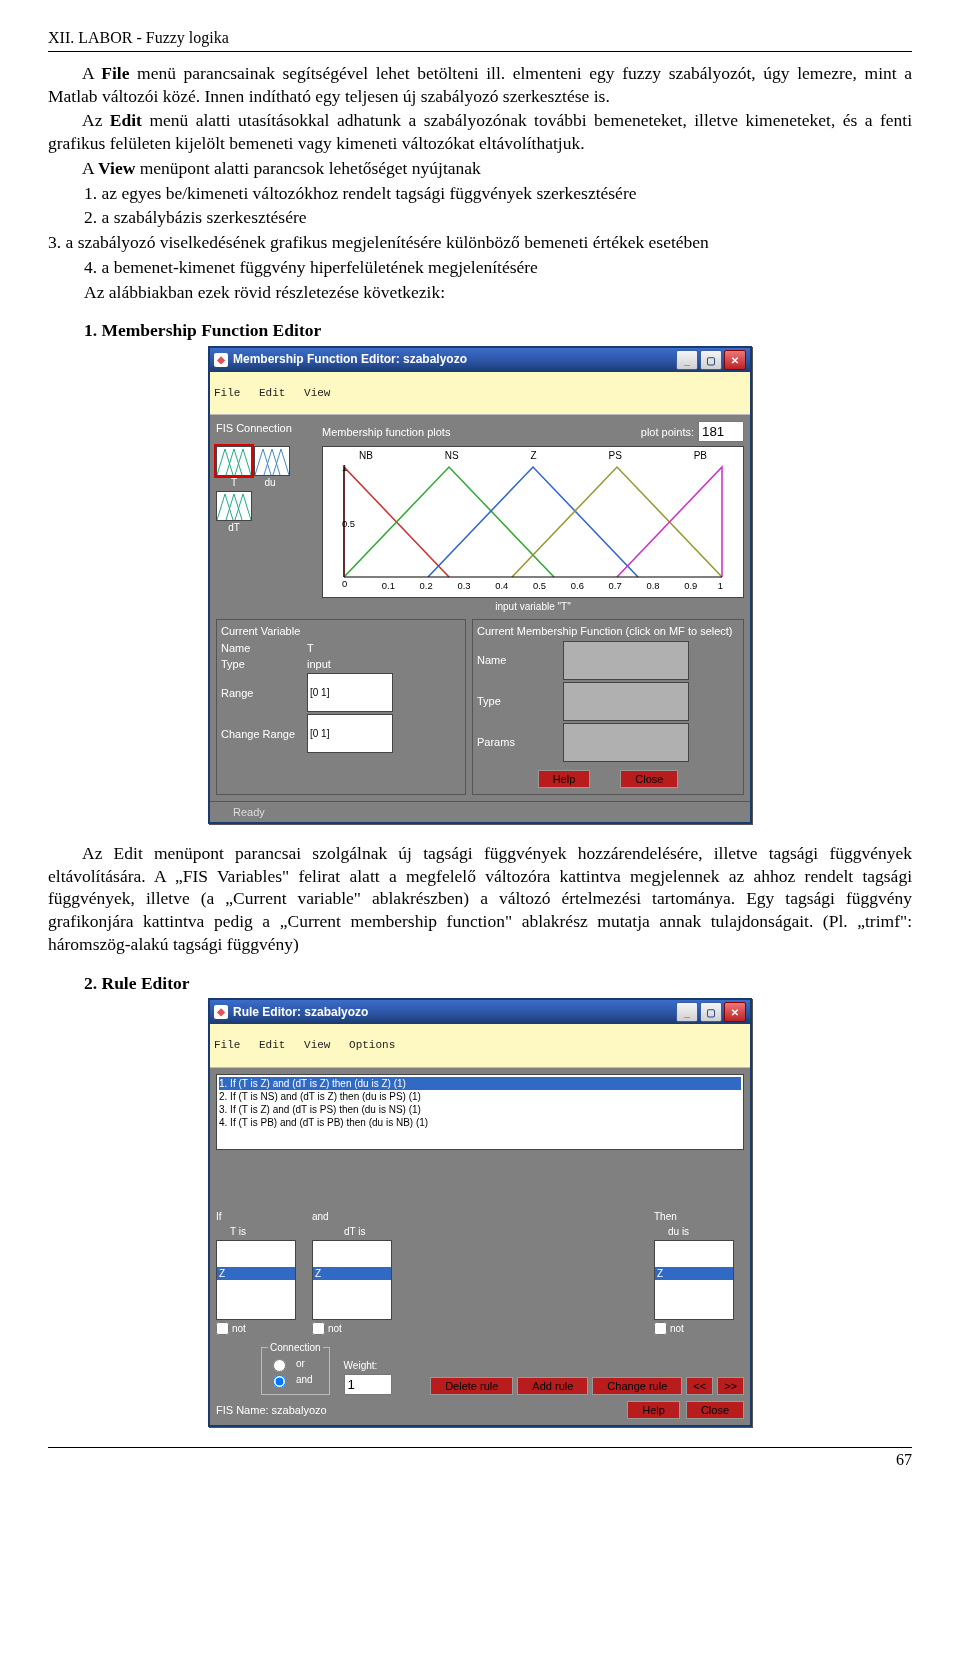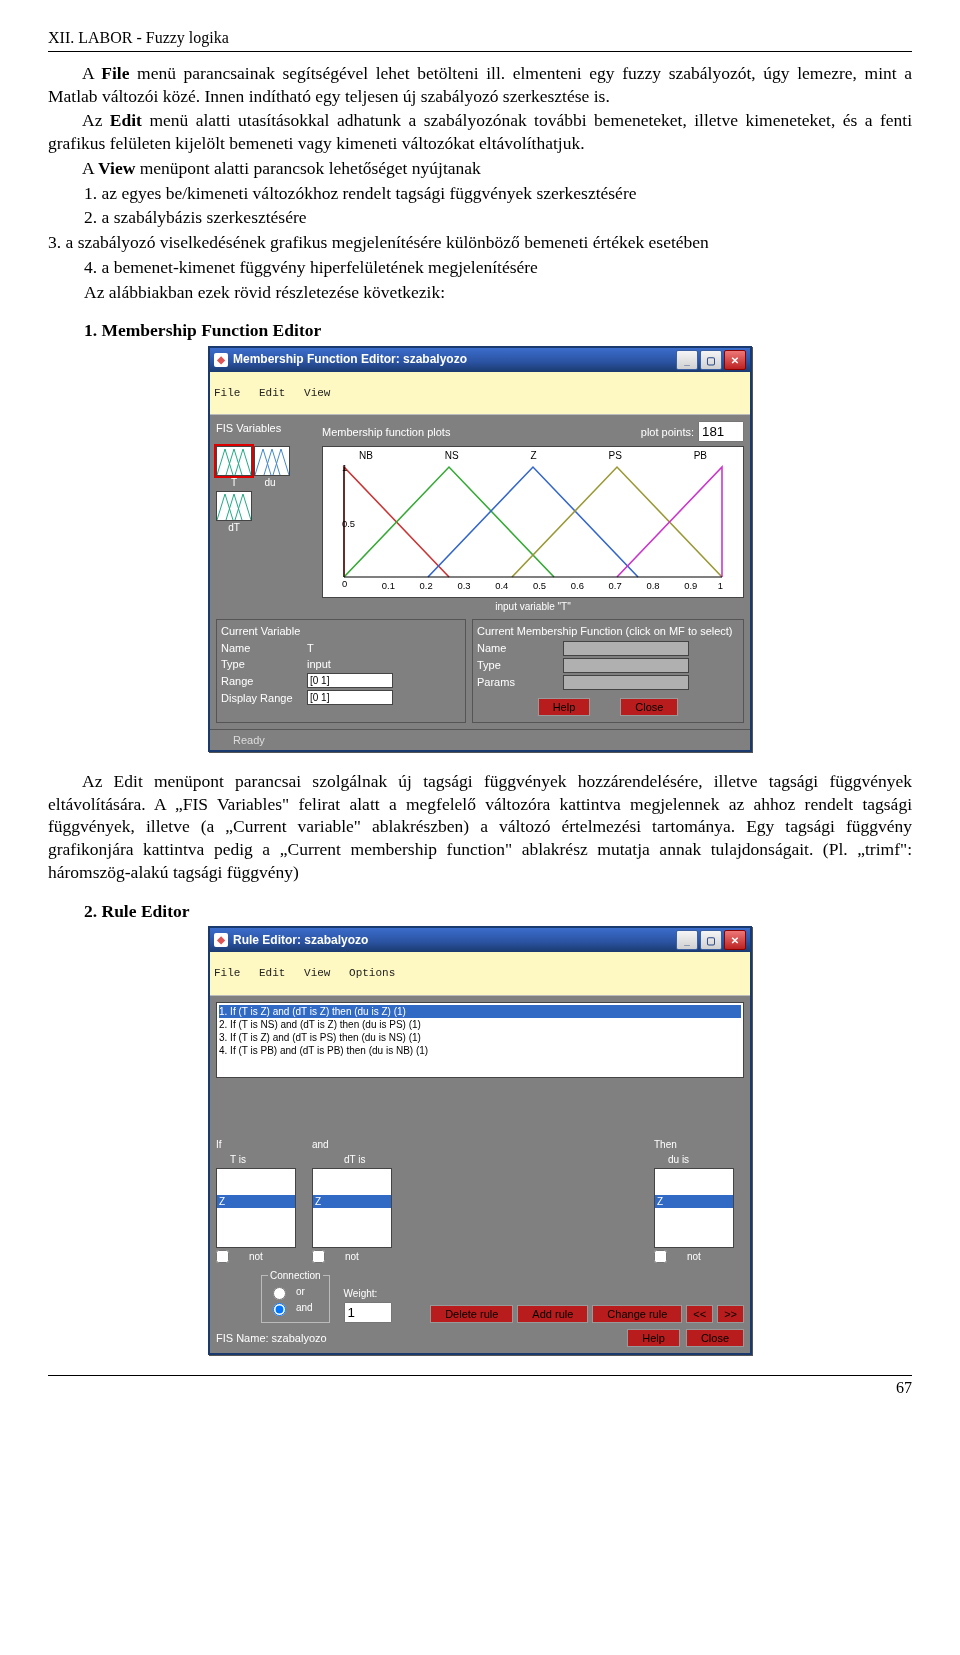--- a/index.html
+++ b/index.html
@@ -106,39 +106,39 @@
     flex:1;
     height:150px;
     border:1px solid #444;
     position:relative;
   }
   .plotbox svg{width:100%;height:100%;}
   .plot-legend {position:absolute;top:2px;left:0;right:0;display:flex;justify-content:space-around;font-size:10px;color:#000;}
   .plot-xlabel{color:#fff;text-align:center;font-size:10px;margin-top:2px;}
   .field-row{display:flex;align-items:center;margin:2px 0;gap:6px;}
   .field-row .lbl{color:#fff;width:80px;font-size:11px;}
-  .field-row input{background:#fff;border:1px solid #444;font-size:10px;padding:1px 2px;width:80px;}
+  .field-row input{background:#fff;border:1px solid #444;font-size:10px;padding:13px 2px;width:80px;}
   .field-row input.dis{background:#b0b0b0;}
   .wide{flex:1;}
   .win-button{
     background:#b91c1c;border:1px solid #999;border-radius:0;
     padding:2px 14px;font-size:11px;font-family:Tahoma,Arial,sans-serif;
   }
   .statusbar{background:#808080;border-top:1px solid #555;color:#ddd;padding:3px 23px;font-size:11px;}
   
   .rule-list{
     background:#fff;border:1px solid #444;height:70px;padding:2px;font-size:10px;overflow:hidden;
   }
   .rule-list div{white-space:nowrap;}
   .rule-list div.sel{background:#316ac5;color:#fff;}
   .select-box{background:#fff;border:1px solid #444;width:78px;height:78px;font-size:10px;overflow:hidden;}
   .select-box div{padding:0 2px;}
   .select-box div.sel{background:#316ac5;color:#fff;}
   .col{display:flex;flex-direction:column;align-items:flex-start;gap:2px;font-size:10px;color:#fff;}
-  .cbx{color:#fff;font-size:10px;display:flex;align-items:flex-start;gap:20px;}
+  .cbx{color:#fff;font-size:10px;display:flex;align-items:flex-start;gap:3px;}
   .cbx input{margin:0;}
   .radio-row{color:#fff;font-size:10px;display:flex;align-items:center;gap:7px;}
   fieldset.conn{border:1px solid #bbb;color:#fff;font-size:10px;padding:2px 6px 6px 6px;margin:0;}
   .footer {
     border-top: 1px solid #000;
     text-align: right;
     font-size: 16px;
     padding-top: 2px;
     margin-top: 20px;
   }
@@ -175,21 +175,21 @@
     <span class="btn close">✕</span>
   </div>
   <div class="menubar">
     <span>File</span>
     <span>Edit</span>
     <span>View</span>
   </div>
   <div class="body-gray">
     <div class="row">
       <div style="width:100px;">
-        <div class="fis-label">FIS Variables</div>
+        <div class="fis-label">FIS Connection</div>
       </div>
       <div class="wide" style="color:#fff;display:flex;justify-content:space-between;align-items:center;">
         <span>Membership function plots</span>
         <span style="display:flex;align-items:center;gap:4px;">
           <span>plot points:</span>
           <input style="width: 38px;" value="181">
         </span>
       </div>
     </div>
     <div class="row" style="margin-top:4px;">
@@ -272,21 +272,21 @@
           </div>
         <div class="field-row">
             <span class="lbl">Type</span>
             <span style="color:#fff;">input</span>
           </div>
         <div class="field-row">
             <span class="lbl">Range</span>
             <input value="[0 1]" style="">
           </div>
         <div class="field-row">
-            <span class="lbl">Display Range</span>
+            <span class="lbl">Change Range</span>
             <input value="[0 1]" style="">
           </div>
       </div>
       <div class="panel wide">
         <div class="fis-label">Current Membership Function (click on MF to select)</div>
         <div class="field-row">
             <span class="lbl">Name</span>
             <input class="dis" style="width: 120px;">
           </div>
         <div class="field-row">

